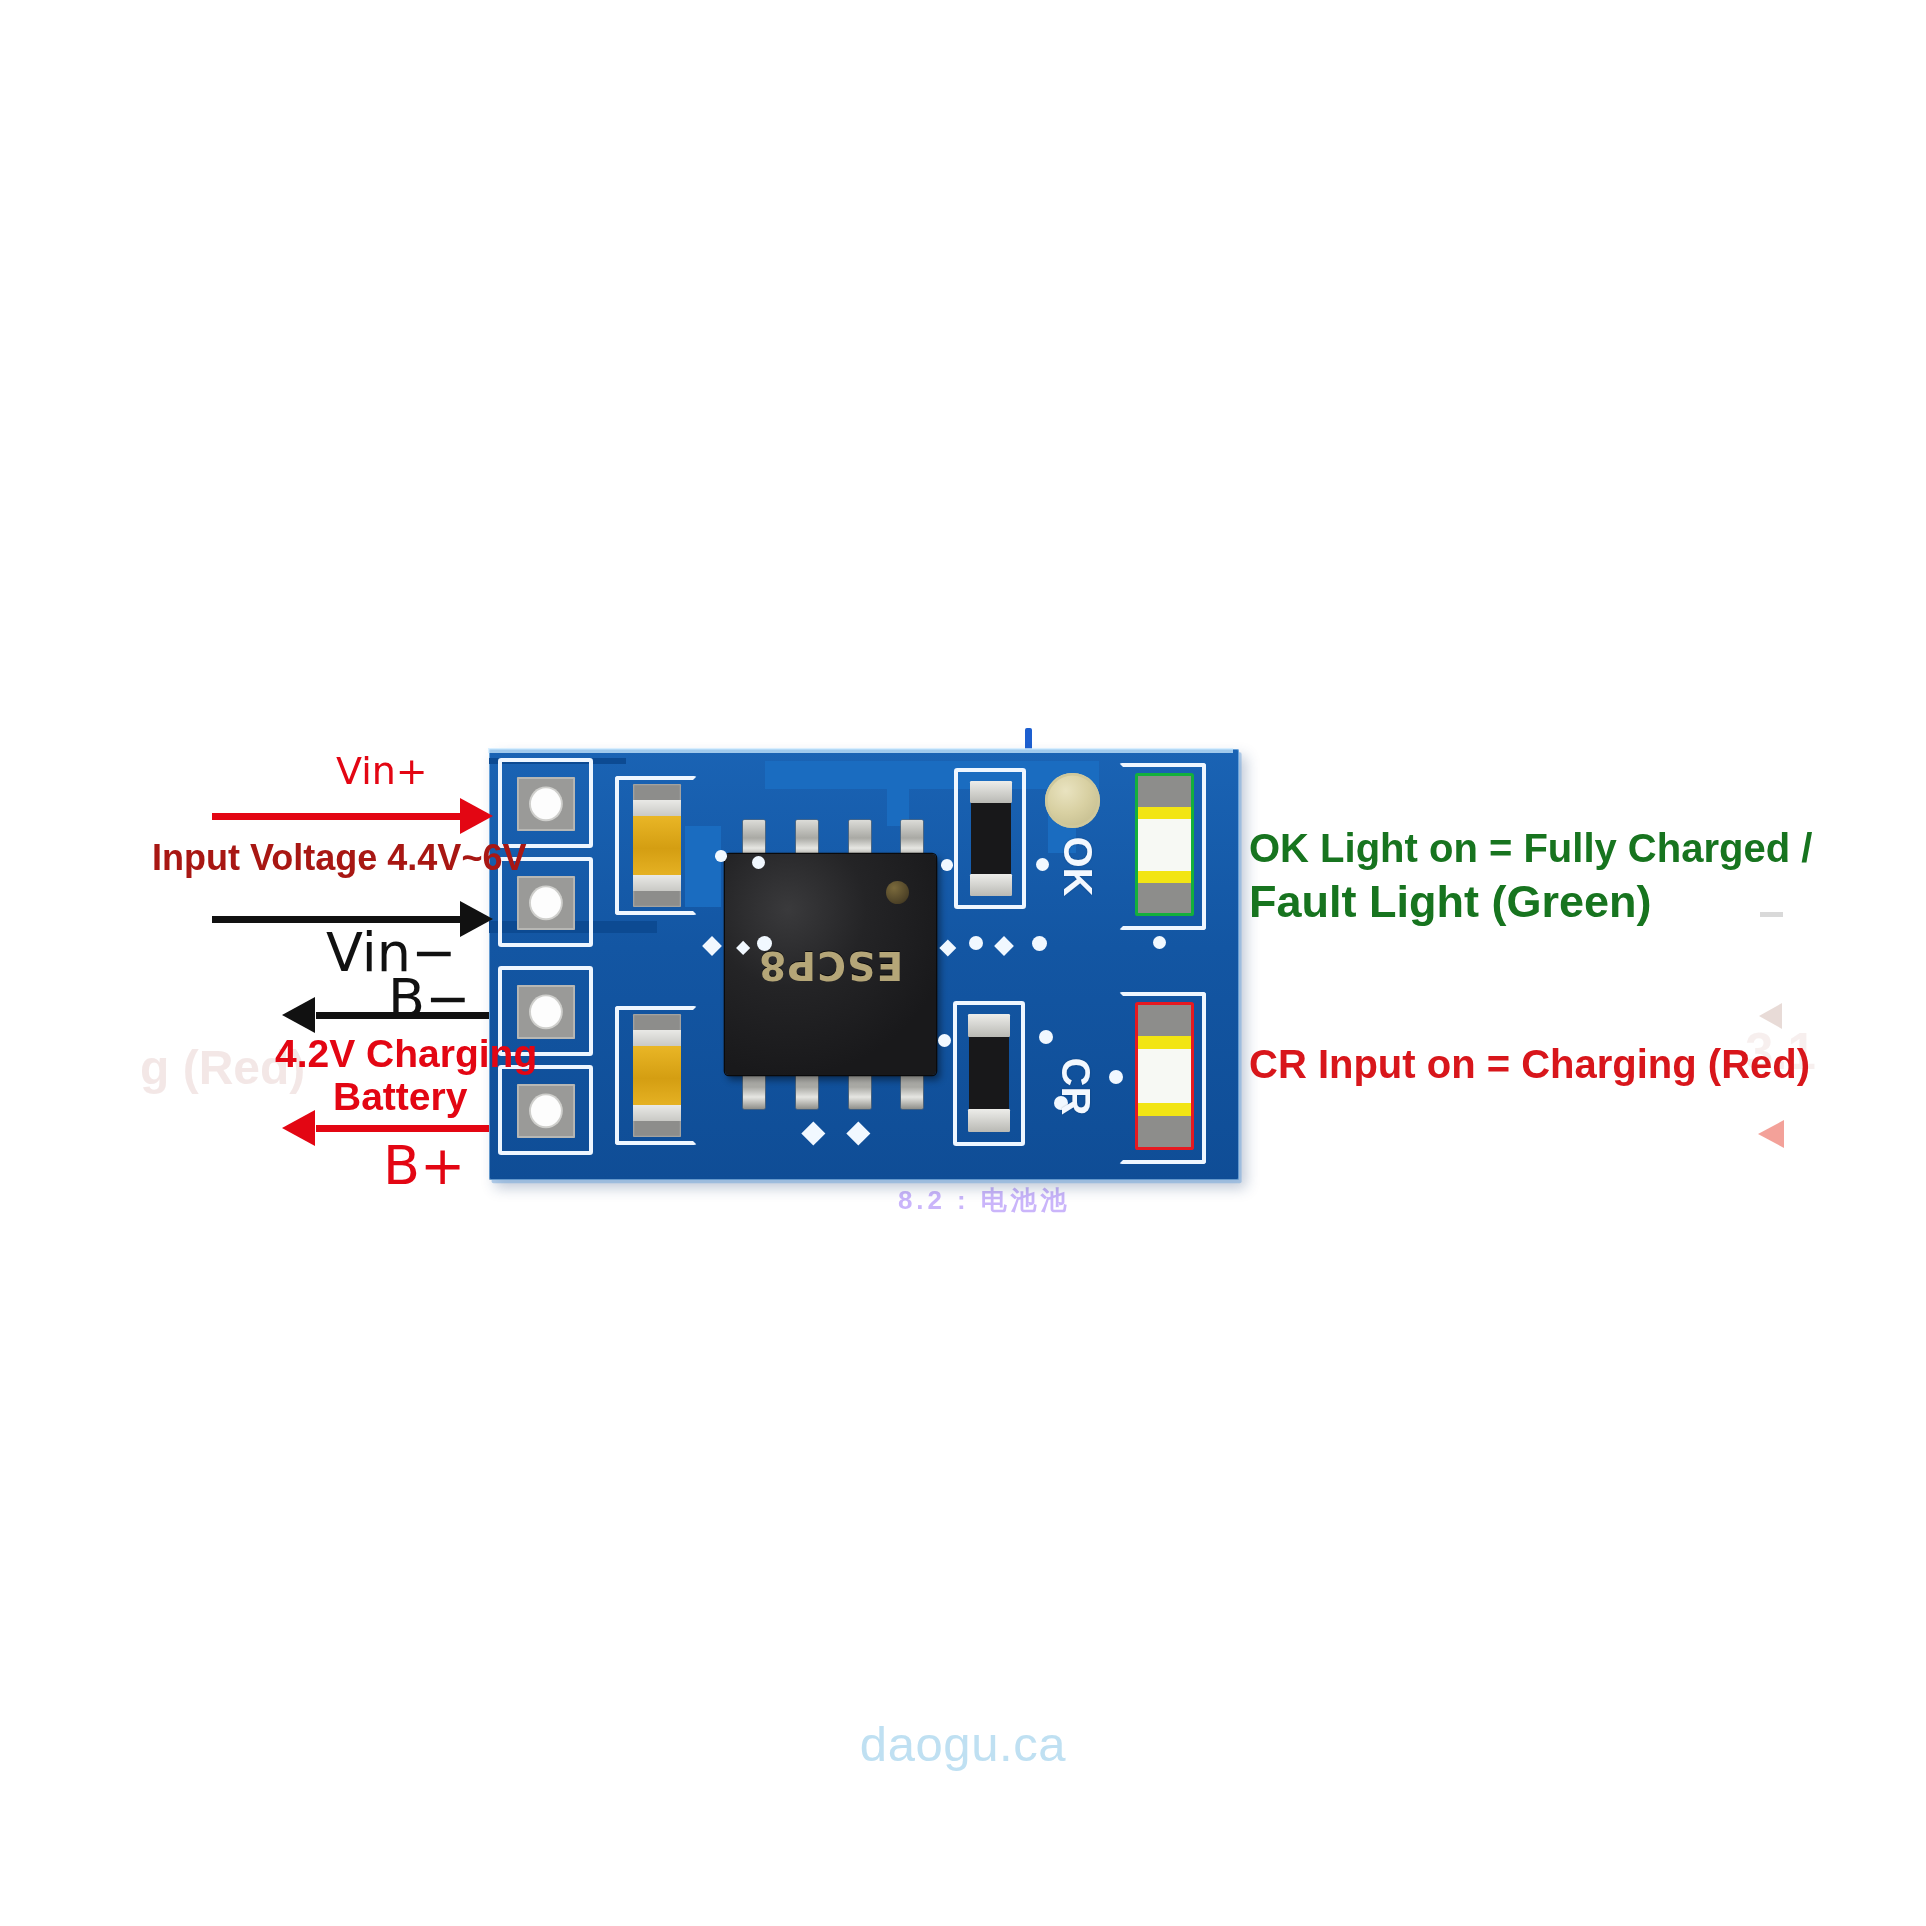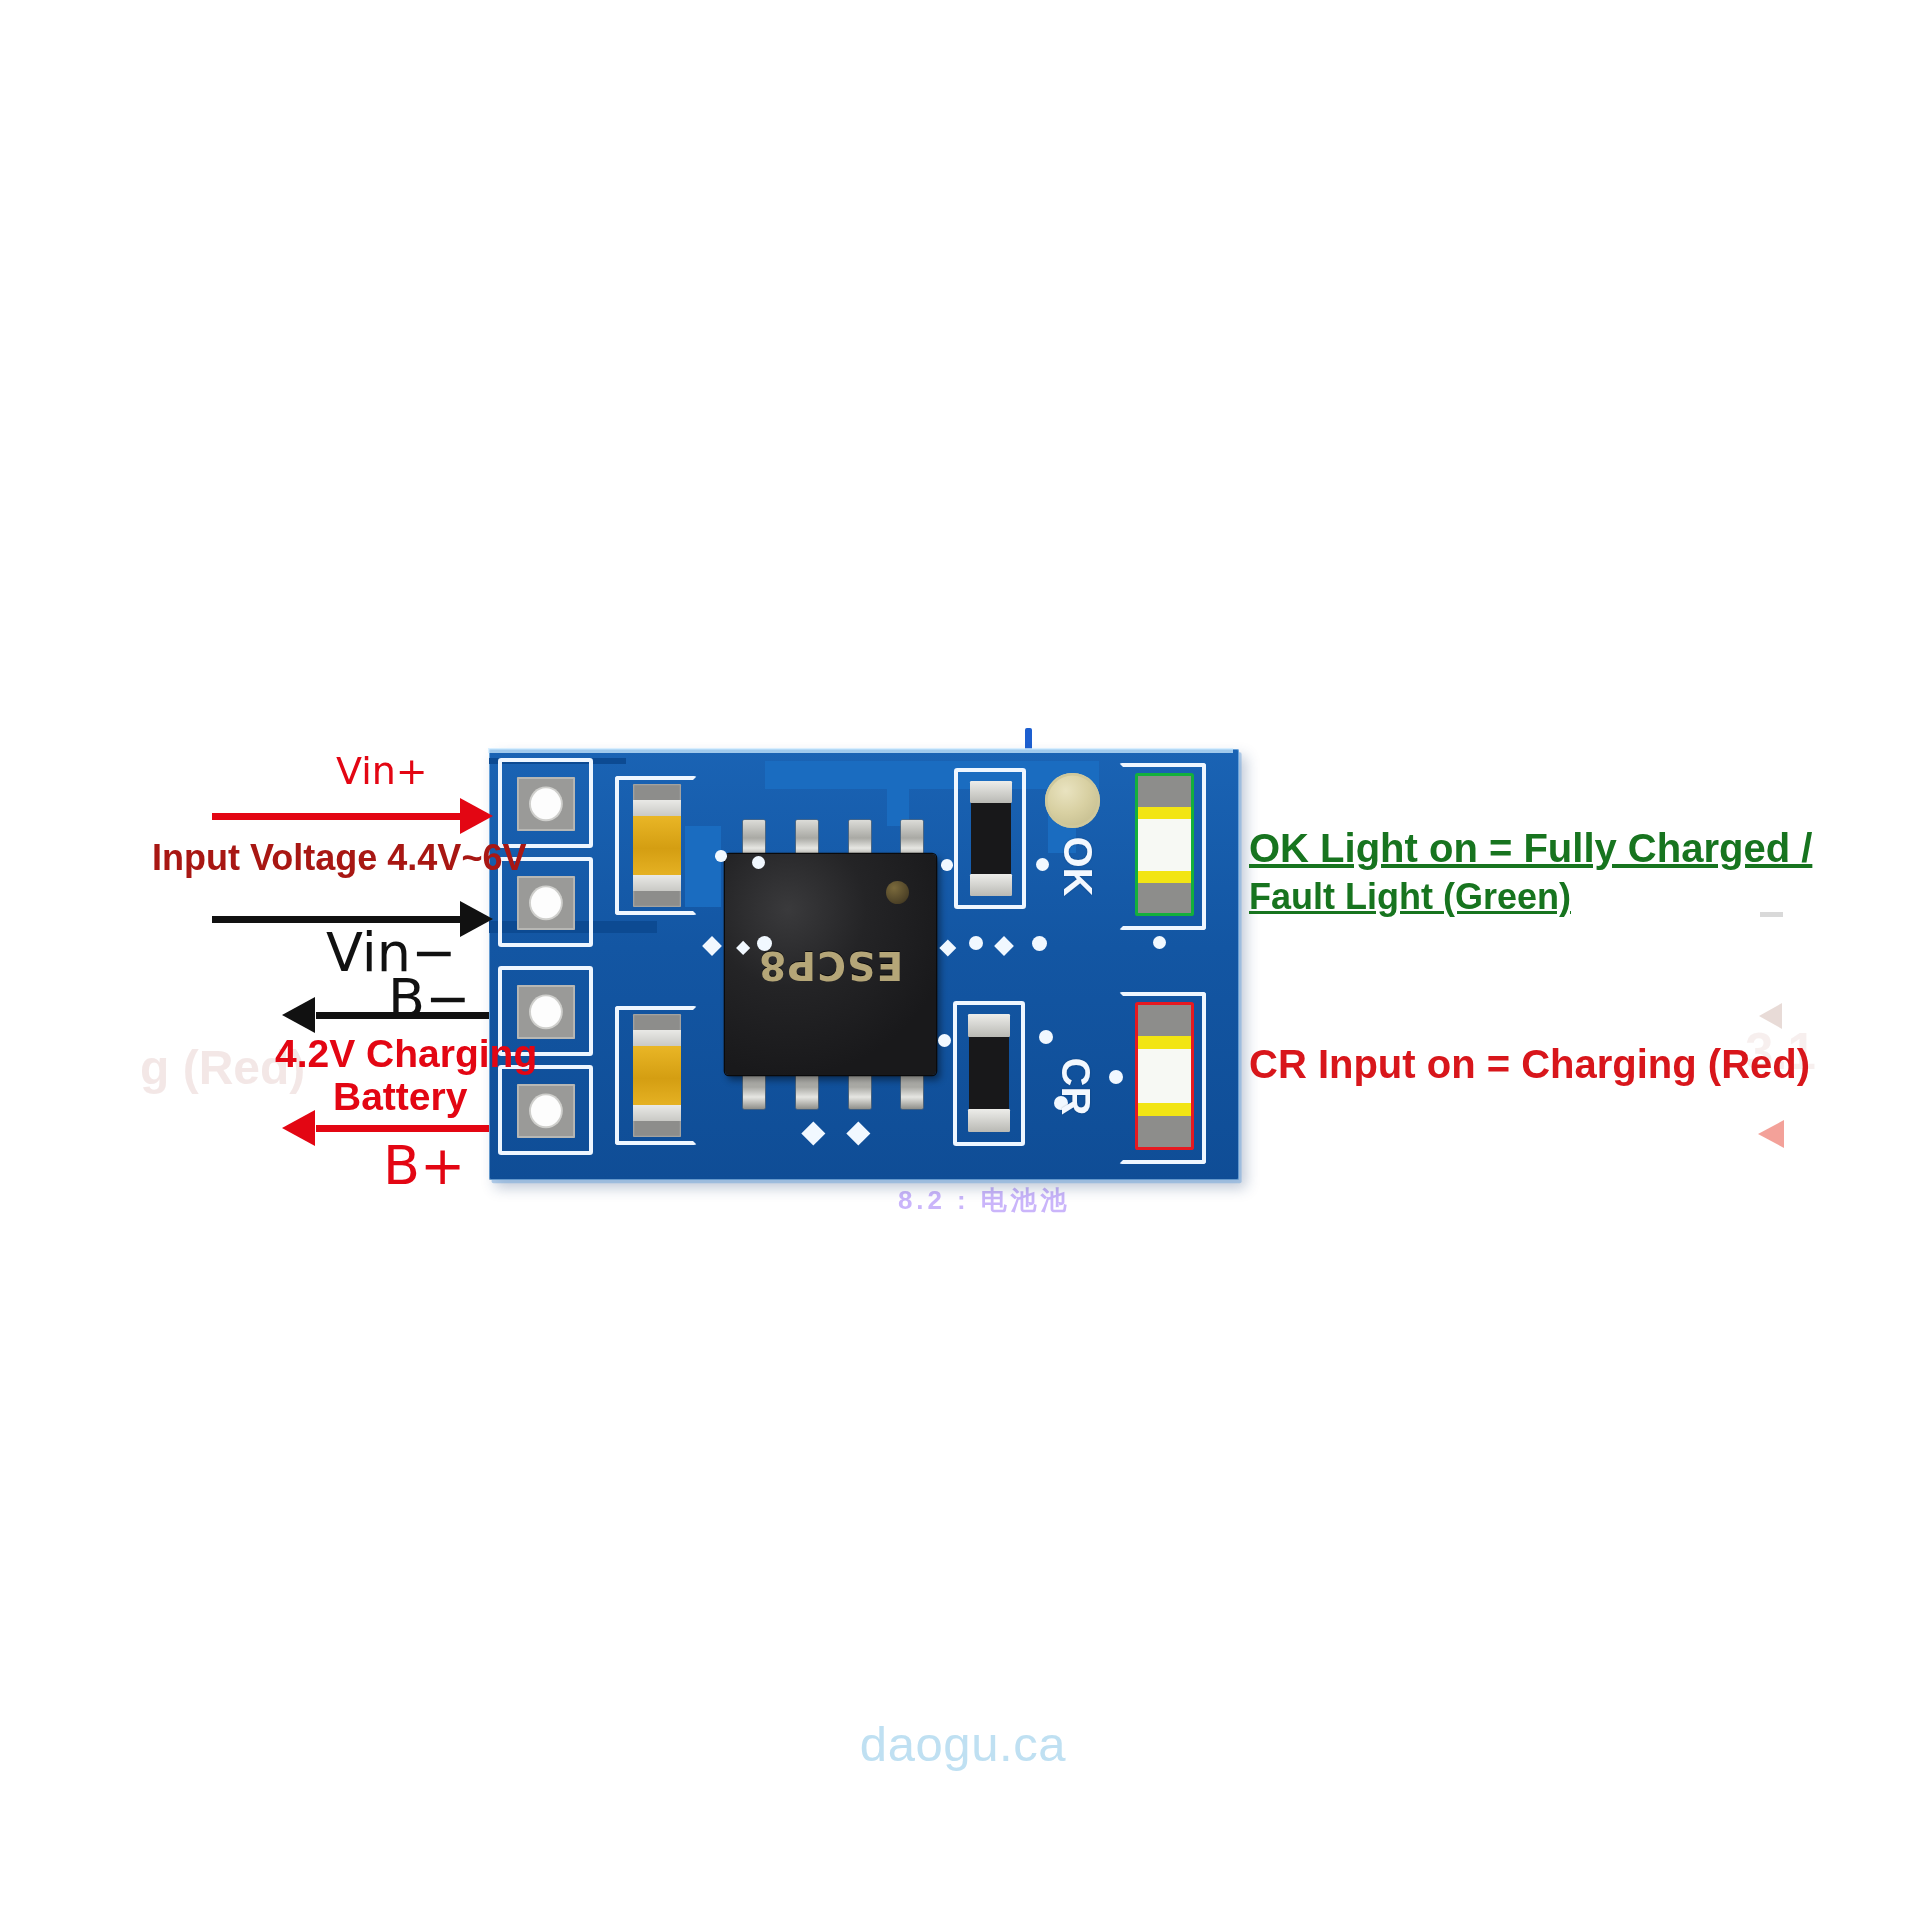--- a/index.html
+++ b/index.html
@@ -23,21 +23,21 @@
   .ghost-cn{
     position:absolute;color:#8b5cf6;opacity:.45;white-space:nowrap;
     font-weight:bold;letter-spacing:3.9px;
   }
 
   
   .anno{position:absolute;white-space:nowrap;line-height:1.05;}
   .anno-red{color:#e30613;}
   .anno-darkred{color:#a81713;}
   .anno-black{color:#111111;}
-  .anno-green{color:#17741f;text-decoration:underline;}
+  .anno-green{color:#17741f;}
   .anno-crimson{color:#d8161b;}
   .thin{font-weight:400;}
   .bold{font-weight:bold;}
 
   
   .arrow-shaft{position:absolute;}
   .arrow-head{position:absolute;width:0;height:0;}
 
   
   #pcb{
@@ -321,18 +321,18 @@
 <div class="arrow-head" style="left:282px;top:997px;border-top:18.6px solid transparent;border-bottom:18.6px solid transparent;border-right:33px solid #111111;"></div>
 
 <div class="anno anno-red bold noselect" style="left:275px;top:1034px;font-size:39px;">4.2V Charging</div>
 <div class="anno anno-red bold noselect" style="left:333px;top:1077px;font-size:39px;">Battery</div>
 
 <div class="arrow-shaft" style="left:316px;top:1125px;width:173px;height:7px;background:#e30613;"></div>
 <div class="arrow-head" style="left:282px;top:1110px;border-top:18.6px solid transparent;border-bottom:18.6px solid transparent;border-right:33px solid #e30613;"></div>
 <div class="anno anno-red thin noselect" style="left:383px;top:1138px;font-size:54px;font-family:'DejaVu Sans',sans-serif;">B+</div>
 
 <div class="anno anno-green bold noselect" style="left:1249px;top:827px;font-size:40px;">OK Light on = Fully Charged /</div>
-<div class="anno anno-green bold noselect" style="left:1249px;top:878px;font-size:36px;"> Fault Light (Green)</div>
+<div class="anno anno-green bold noselect" style="left:1249px;top:878px;font-size:45px;"> Fault Light (Green)</div>
 
 <div class="anno anno-crimson bold noselect" style="left:1249px;top:1043px;font-size:40px;">CR Input on = Charging (Red)</div>
 
 <div id="watermark" style="top:1716px;">daogu.ca</div>
 
 
 </body></html>

